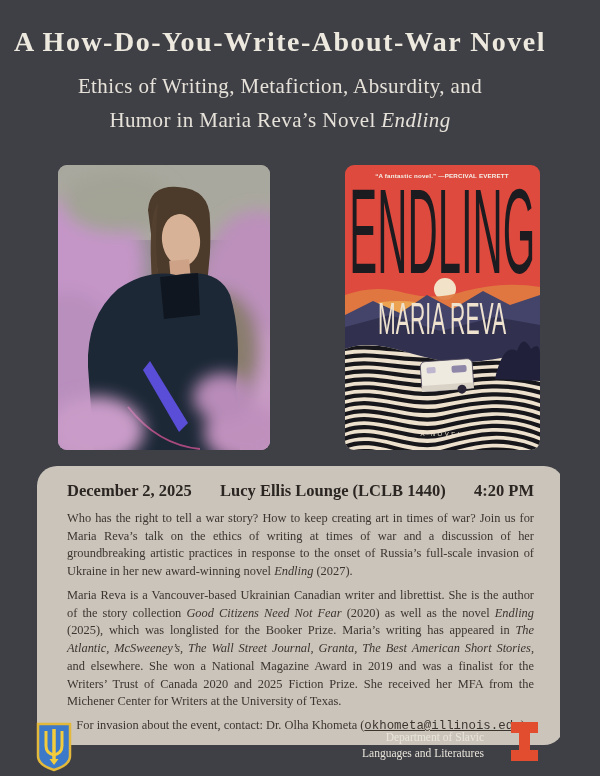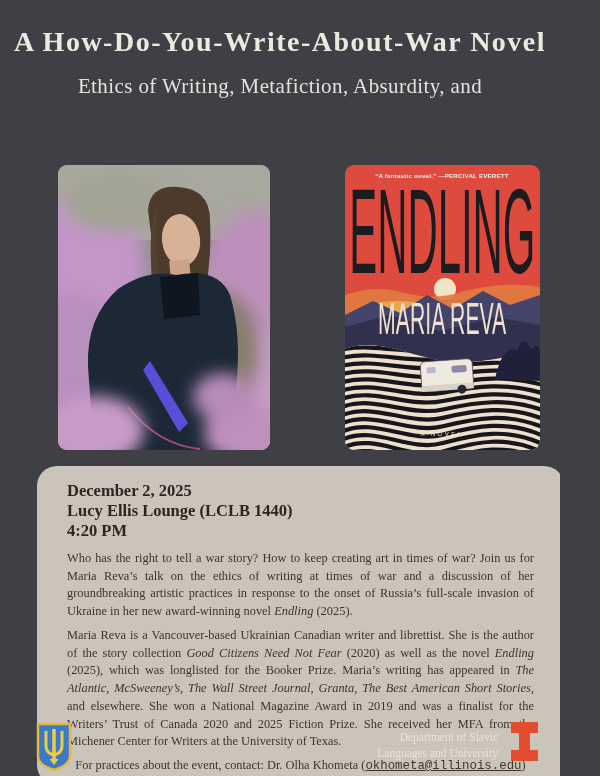--- a/index.html
+++ b/index.html
@@ -11,37 +11,38 @@
   .sub{margin:0 0 9px;font-size:21px;font-weight:400;letter-spacing:.4px;color:#E6E2D9;}
   .it{font-style:italic;}
   
   .photo{position:absolute;left:58px;top:165px;width:212px;height:285px;border-radius:9px;overflow:hidden;}
   .cover{position:absolute;left:345px;top:165px;width:195px;height:285px;border-radius:9px;overflow:hidden;}
   .photo svg,.cover svg{display:block;}
   
   .panel{position:absolute;left:37px;top:466px;width:527px;box-sizing:border-box;background:#CBC4BB;
          border-radius:20px;padding:13px 30px 10px;color:#3B3530;font-size:12.4px;}
   .panel-header{display:flex;justify-content:space-between;align-items:baseline;
-                font-weight:700;font-size:16.5px;color:#2B2622;margin:2px 0 9px;flex-direction:column;}
+                font-weight:700;font-size:16.5px;color:#2B2622;margin:2px 0 9px;}
   .para{text-align:justify;line-height:1.43;margin:0 0 6px;}
   .contact{text-align:center;line-height:1.4;margin:1px 0 0;}
   a.link{color:inherit;text-decoration:underline;cursor:pointer;font-family:Liberation Mono, monospace;}
   
   .trident{position:absolute;left:36px;top:722px;width:36px;height:50px;}
-  .dept{position:absolute;right:62px;top:729px;text-align:right;color:#E9E5DB;font-size:11.5px;line-height:1.4;margin-left:24px;}
+  .dept{position:absolute;right:76px;top:729px;text-align:right;color:#E9E5DB;font-size:11.5px;line-height:1.4;margin-left:24px;}
   .block-i{position:absolute;right:21px;top:721px;width:29px;height:41px;}
 </style>
 </head>
 <body>
 
 <div class="poster">
 
   <div class="hdr">
     <h1>A How-Do-You-Write-About-War Novel</h1>
     <p class="sub">Ethics of Writing, Metafiction, Absurdity, and</p>
+    <p class="sub"><span>Humor in Maria Reva’s Novel </span><span class="it">Endling</span></p>
   </div>
 
   <div class="photo">
     <svg width="212" height="285" viewBox="0 0 212 285">
       <defs>
           <filter id="soft" x="-40%" y="-40%" width="180%" height="180%">
             <feGaussianBlur stdDeviation="8"></feGaussianBlur>
           </filter>
         </defs>
       <rect x="0" y="0" width="212" height="285" fill="#948E92"></rect>
@@ -121,37 +122,37 @@
       <text x="97" y="271" text-anchor="middle" font-size="6" letter-spacing="2.5" fill="#EFE3D0" font-family="Liberation Sans, sans-serif">A NOVEL</text>
     </svg>
   </div>
 
   <section class="panel">
     <div class="panel-header">
       <span>December 2, 2025</span>
       <span>Lucy Ellis Lounge (LCLB 1440)</span>
       <span>4:20 PM</span>
     </div>
-    <p class="para"><span>Who has the right to tell a war story? How to keep creating art in times of war? Join us for Maria Reva’s talk on the ethics of writing at times of war and a discussion of her groundbreaking artistic practices in response to the onset of Russia’s full-scale invasion of Ukraine in her new award-winning novel </span><span class="it">Endling</span><span> (2025).</span></p>
+    <p class="para"><span>Who has the right to tell a war story? How to keep creating art in times of war? Join us for Maria Reva’s talk on the ethics of writing at times of war and a discussion of her groundbreaking artistic practices in response to the onset of Russia’s full-scale invasion of Ukraine in her new award-winning novel </span><span class="it">Endling</span><span> (2027).</span></p>
     <p class="para"><span>Maria Reva is a Vancouver-based Ukrainian Canadian writer and librettist. She is the author of the story collection </span><span class="it">Good Citizens Need Not Fear</span><span> (2020) as well as the novel </span><span class="it">Endling</span><span> (2025), which was longlisted for the Booker Prize. Maria’s writing has appeared in </span><span class="it">The Atlantic, McSweeney’s, The Wall Street Journal, Granta, The Best American Short Stories</span><span>, and elsewhere. She won a National Magazine Award in 2019 and was a finalist for the Writers’ Trust of Canada 2020 and 2025 Fiction Prize. She received her MFA from the Michener Center for Writers at the University of Texas.</span></p>
-    <p class="contact"><span>For practices about the event, contact: Dr. Olha Khometa (</span><a class="link">okhometa@illinois.edu</a><span>)</span></p>
+    <p class="contact"><span>For invasion about the event, contact: Dr. Olha Khometa (</span><a class="link">okhometa@illinois.edu</a><span>)</span></p>
   </section>
 
   <div class="trident">
     <svg width="36" height="50" viewBox="0 0 36 50">
       <path d="M2 2 H34 V34 Q34 43 18 48 Q2 43 2 34 Z" fill="#3C79C8" stroke="#E3B93B" stroke-width="2.5"></path>
       <path d="M18 7 V38" stroke="#F2CC3C" stroke-width="3.5" fill="none"></path>
       <path d="M10 9 V24 Q10 31 18 33" stroke="#F2CC3C" stroke-width="3" fill="none"></path>
       <path d="M26 9 V24 Q26 31 18 33" stroke="#F2CC3C" stroke-width="3" fill="none"></path>
       <path d="M13.5 37 L18 43 L22.5 37 Z" fill="#F2CC3C"></path>
     </svg>
   </div>
   <div class="dept">
     <div>Department of Slavic</div>
-    <div>Languages and University</div>
+    <div>Languages and Literatures</div>
   </div>
   <div class="block-i">
     <svg width="29" height="41" viewBox="0 0 29 41">
       <path d="M1 1 H28 V12 H20 V29 H28 V40 H1 V29 H9 V12 H1 Z" fill="#E14D2E"></path>
     </svg>
   </div>
 
 </div>
 
 </body></html>

